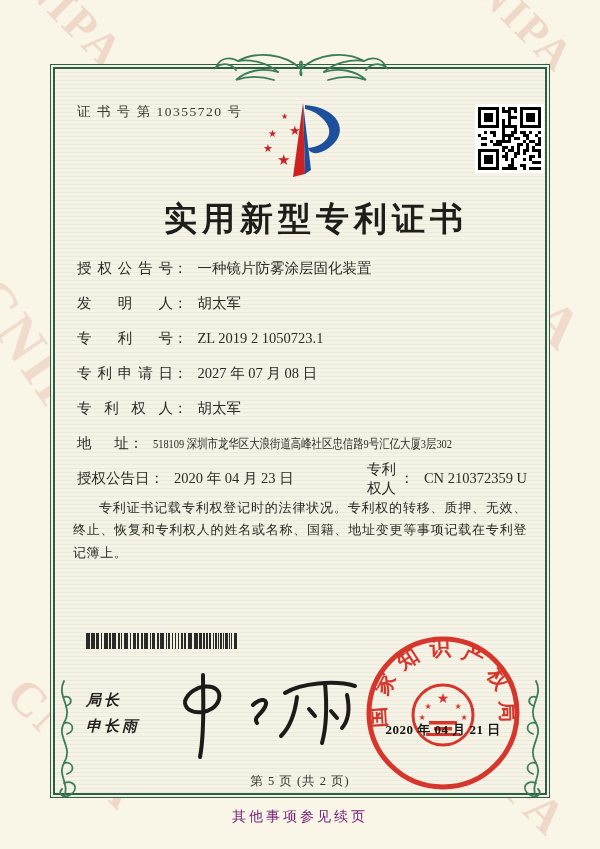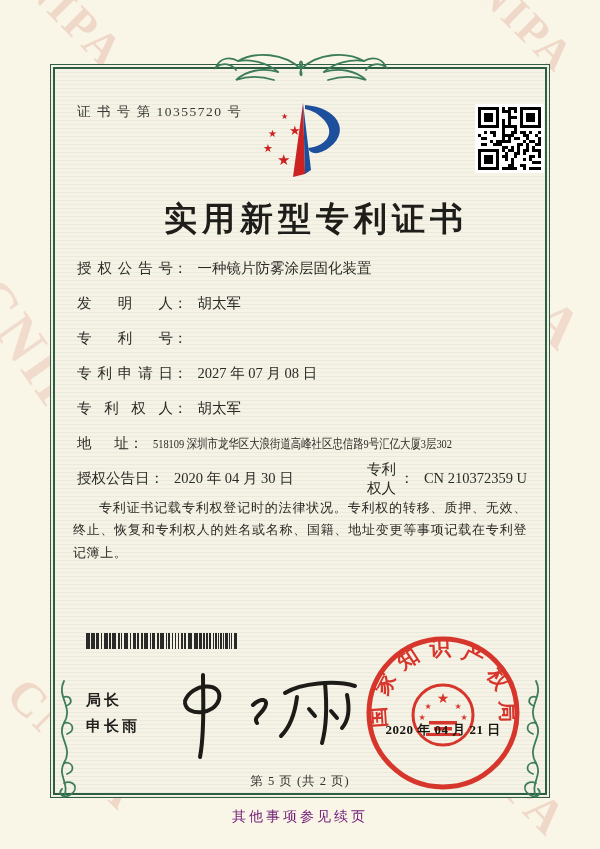--- a/index.html
+++ b/index.html
@@ -64,21 +64,21 @@
   .paras{
     position:absolute;left:22px;right:22px;top:432px;
     font-size:13px;line-height:1.72;text-align:justify;letter-spacing:0.6px;color:#2b2a26;
   }
   .paras p{margin:0;text-indent:2em;}
   
   .barcode{position:absolute;left:35px;top:568px;width:155px;height:16px;}
   .signer{
     position:absolute;left:35px;top:622px;
     font-family:"Liberation Sans","DejaVu Sans",sans-serif;
-    font-size:15px;font-weight:600;letter-spacing:3px;color:#23221f;line-height:26px;
+    font-size:15px;font-weight:600;letter-spacing:3px;color:#23221f;line-height:26px;font-style:italic;
   }
   .signature{position:absolute;left:108px;top:598px;width:210px;height:100px;}
   .seal{position:absolute;left:312px;top:568px;width:160px;height:160px;opacity:0.93;}
   .seal-date{
     position:absolute;left:312px;top:656px;width:160px;text-align:center;
     font-size:13px;font-weight:700;letter-spacing:0.5px;color:#15140f;
   }
   .page-ind{
     position:absolute;left:0;width:100%;top:708px;text-align:center;
     font-size:12.5px;letter-spacing:1px;color:#33322e;
@@ -285,40 +285,41 @@
       <span class="val">一种镜片防雾涂层固化装置</span>
     </div>
     <div class="row">
       <span class="lbl">发明人</span>
         <span class="colon">：</span>
       <span class="val">胡太军</span>
     </div>
     <div class="row">
       <span class="lbl">专利号</span>
         <span class="colon">：</span>
+      <span class="val">ZL 2019 2 1050723.1</span>
     </div>
     <div class="row">
       <span class="lbl">专利申请日</span>
         <span class="colon">：</span>
       <span class="val">2027 年 07 月 08 日</span>
     </div>
     <div class="row">
       <span class="lbl">专利权人</span>
         <span class="colon">：</span>
       <span class="val">胡太军</span>
     </div>
     <div class="row">
       <span class="lbl">地址</span>
         <span class="colon">：</span>
       <span class="val val-compress">518109 深圳市龙华区大浪街道高峰社区忠信路9号汇亿大厦3层302</span>
     </div>
     <div class="row grant">
       <span class="lbl2">授权公告日</span>
         <span class="colon">：</span>
-      <span class="val">2020 年 04 月 30 日</span>
+      <span class="val">2020 年 04 月 23 日</span>
       <span class="g2">
         <span class="lbl2">专利权人</span>
           <span class="colon">：</span>
         <span class="val">CN 210372359 U</span>
       </span>
     </div>
   </div>
 
   <div class="paras">
     <p>专利证书记载专利权登记时的法律状况。专利权的转移、质押、无效、终止、恢复和专利权人的姓名或名称、国籍、地址变更等事项记载在专利登记簿上。</p>

